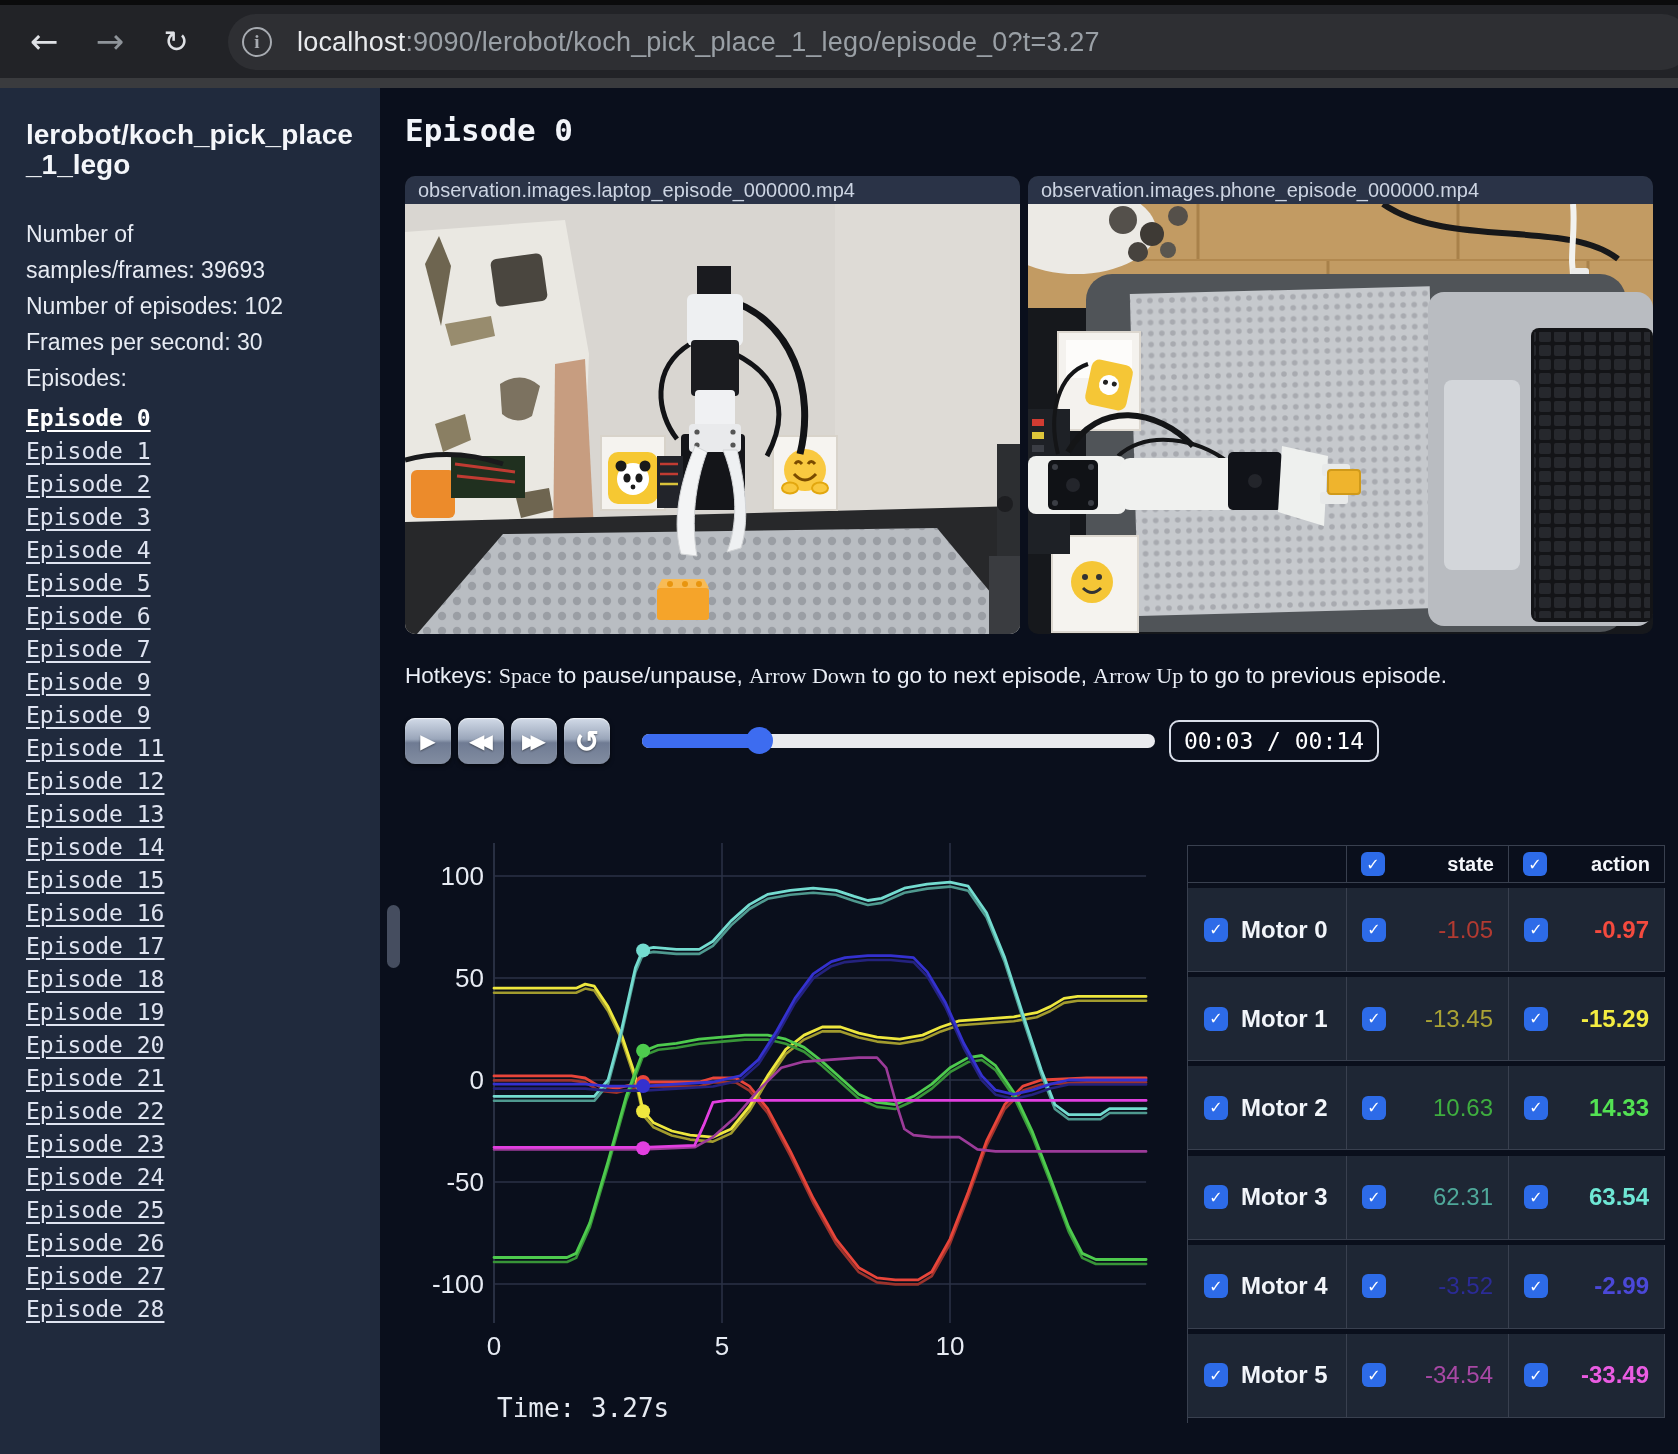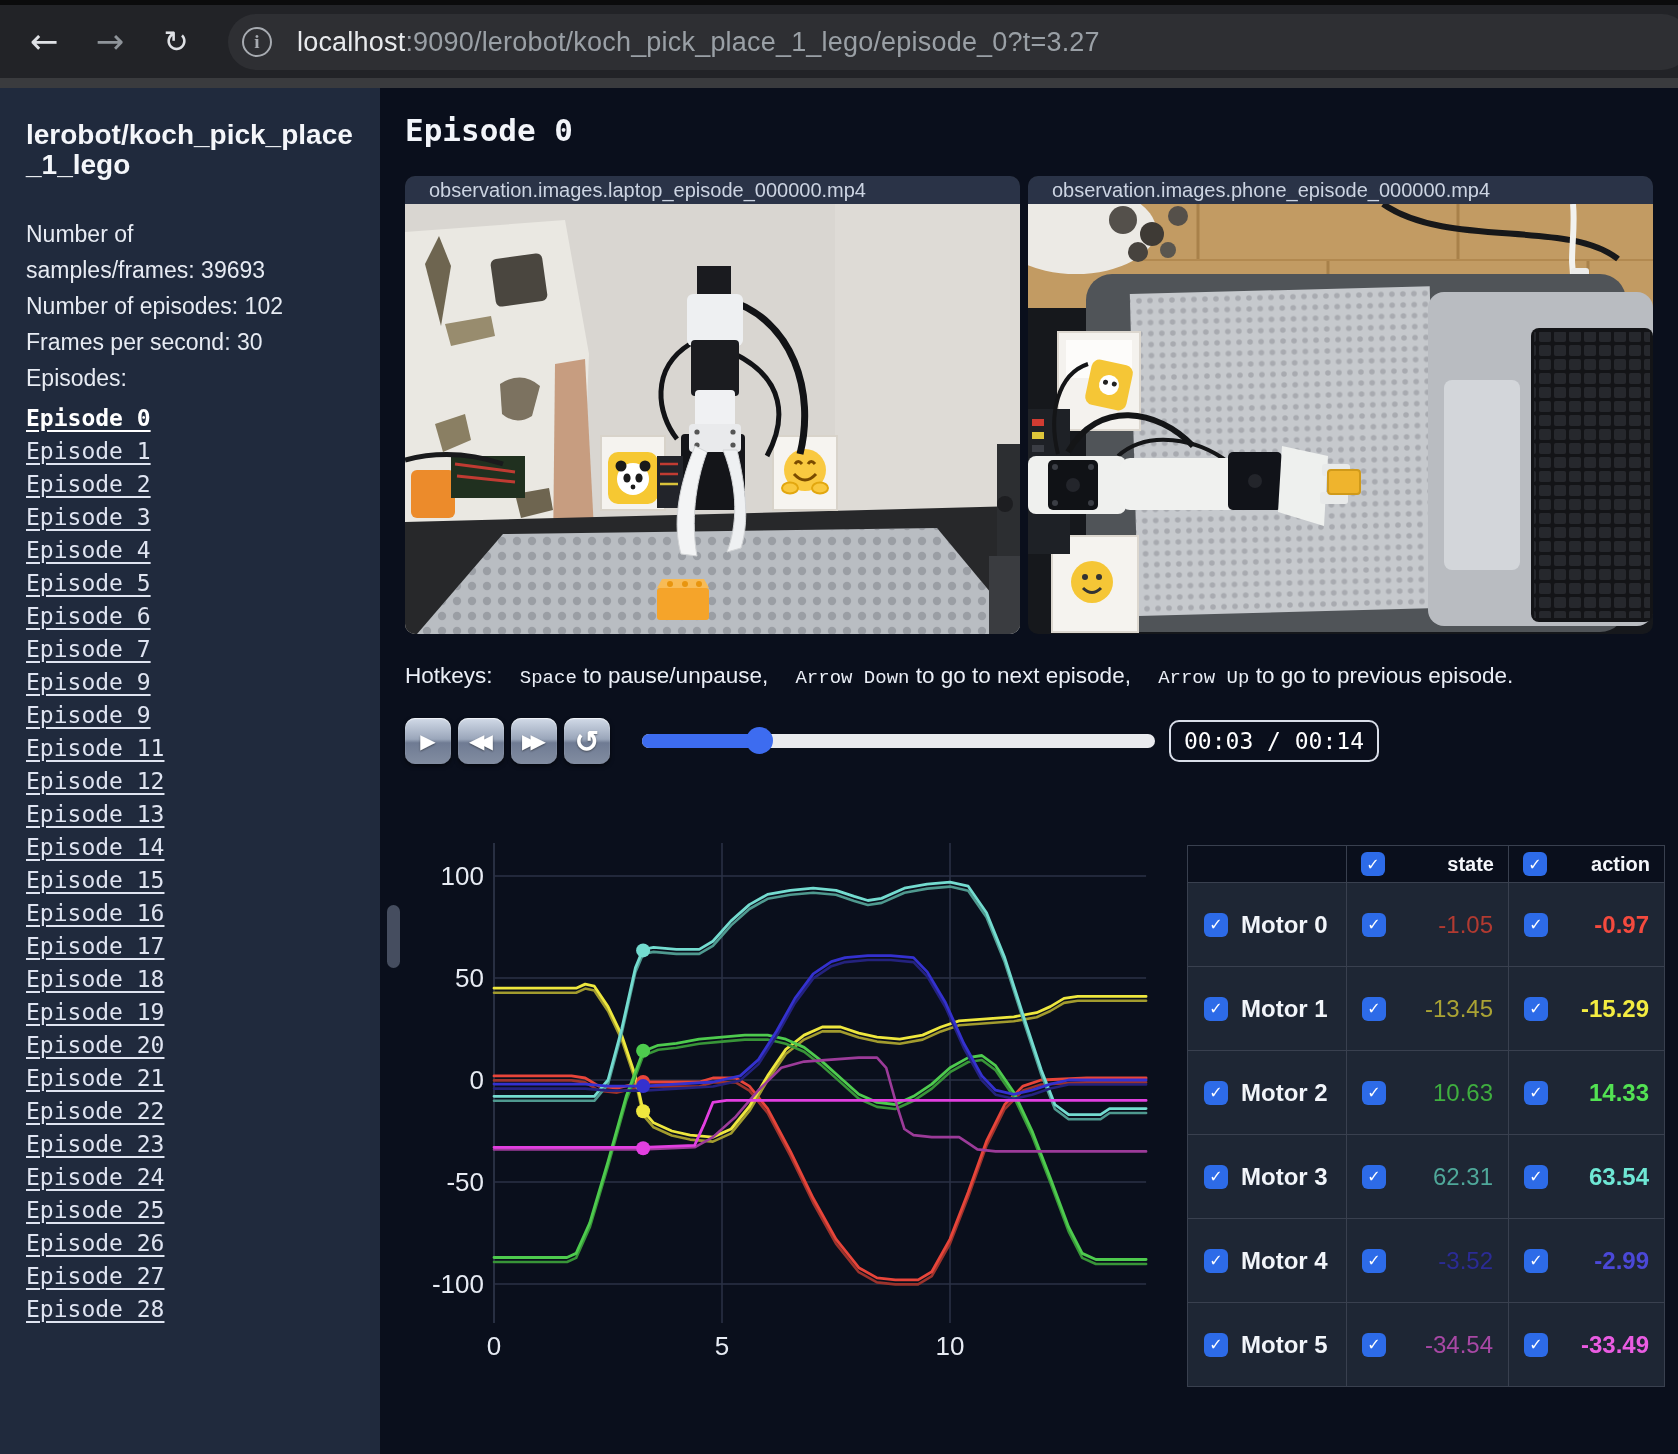--- a/index.html
+++ b/index.html
@@ -41,26 +41,26 @@
           padding:24px 0 0 25px; overflow:hidden; }
   .scroll-thumb { position:absolute; left:7px; top:817px; width:13px; height:63px; border-radius:7px;
                   background:#5a6375; opacity:.75; }
   h1.page-h { margin:0; font-family:"DejaVu Sans Mono",monospace; font-size:31px; font-weight:bold; color:#f2f5fa; }
 
   .videos-row { margin-top:28px; display:flex; gap:8px; }
   .video-card { border-radius:10px; overflow:hidden; background:#16181c; }
   .video-card.v1 { width:615px; }
   .video-card.v2 { width:625px; }
   .video-title { height:28px; background:#2a3347; color:#ccd4e2; font-size:20px; display:flex;
-                 align-items:center; padding-left:24px; }
+                 align-items:center; padding-left:13px; }
   .video-body { height:430px; position:relative; }
   .video-body svg { display:block; }
 
   .hotkeys { margin-top:29px; font-size:22.5px; color:#eaeef6; white-space:pre-wrap; }
-  .hotkeys .kbd { font-family:Liberation Mono, monospace; font-size:19px;margin-left:21px; }
+  .hotkeys .kbd { font-family:Liberation Serif, serif; font-size:22px; }
 
   .controls { margin-top:28px; display:flex; align-items:center; height:48px; }
   .pbtn { width:46px; height:46px; margin-right:7px; border-radius:10px; border:none; cursor:pointer;
           background:linear-gradient(180deg,#d2dbe8 0%,#9aa6ba 46%,#6f7b93 54%,#828da1 100%);
           box-shadow:inset 0 1px 1px rgba(255,255,255,.7), 0 2px 4px rgba(0,0,0,.55);
           color:#fff; display:flex; align-items:center; justify-content:center;
           font-family:"DejaVu Sans",sans-serif; font-size:20px; text-shadow:0 1px 2px rgba(0,0,0,.45); }
   .pbtn .dbl { letter-spacing:-7px; margin-right:7px; }
   .pbtn.loop { font-size:30px; font-weight:bold; }
   .slider { position:relative; width:513px; height:46px; margin-left:25px; }
@@ -389,20 +389,21 @@
           <polyline points="89.0,251.1 180.2,251.1 203.0,253.1 238.1,253.1 271.4,251.1 307.9,249.0 335.2,242.9 353.5,226.6 371.7,198.0 390.0,165.4 408.2,140.9 426.4,128.7 440.1,124.6 462.9,122.6 485.7,122.6 508.5,124.6 522.2,138.9 540.4,169.5 558.7,210.3 576.9,242.9 590.6,257.2 608.8,261.3 627.1,257.2 645.3,251.1 663.6,247.0 741.1,247.0" fill="none" stroke="#3431cf" stroke-width="2.8" stroke-linejoin="round" stroke-linecap="round"></polyline>
           <polyline points="89.0,316.4 238.1,316.4 289.6,314.3 307.9,304.1 330.7,283.7 353.5,257.2 376.3,234.8 399.1,228.6 426.4,226.6 453.8,224.6 472.0,224.6 481.2,234.8 490.3,267.4 499.4,296.0 508.5,302.1 526.8,304.1 554.1,304.1 563.2,310.2 572.4,316.4 590.6,318.4 741.1,318.4" fill="none" stroke="#9c3b99" stroke-width="2.6" stroke-linejoin="round" stroke-linecap="round"></polyline>
           <polyline points="89.0,314.3 238.1,314.3 289.6,312.3 298.8,291.9 307.9,269.4 321.6,267.4 741.1,267.4" fill="none" stroke="#e23fe0" stroke-width="2.8" stroke-linejoin="round" stroke-linecap="round"></polyline>
           <circle cx="238.112" cy="248.9788" r="7" fill="#e8453a"></circle>
           <circle cx="238.112" cy="278.1916" r="7" fill="#eee73e"></circle>
           <circle cx="238.112" cy="217.7668" r="7" fill="#4ecb4e"></circle>
           <circle cx="238.112" cy="117.3784" r="7" fill="#74dcd0"></circle>
           <circle cx="238.112" cy="253.0996" r="7" fill="#3431cf"></circle>
           <circle cx="238.112" cy="315.31960000000004" r="7" fill="#e23fe0"></circle>
         </svg>
+      <div class="time-label">Time: 3.27s</div>
     </div>
     <div class="mtable" id="mtable">
         <div class="mcell hdr"></div>
         <div class="mcell hdr">
           <span class="chk">✓</span>
           <span class="hdr-label">state</span>
         </div>
         <div class="mcell hdr">
           <span class="chk">✓</span>
           <span class="hdr-label">action</span>

